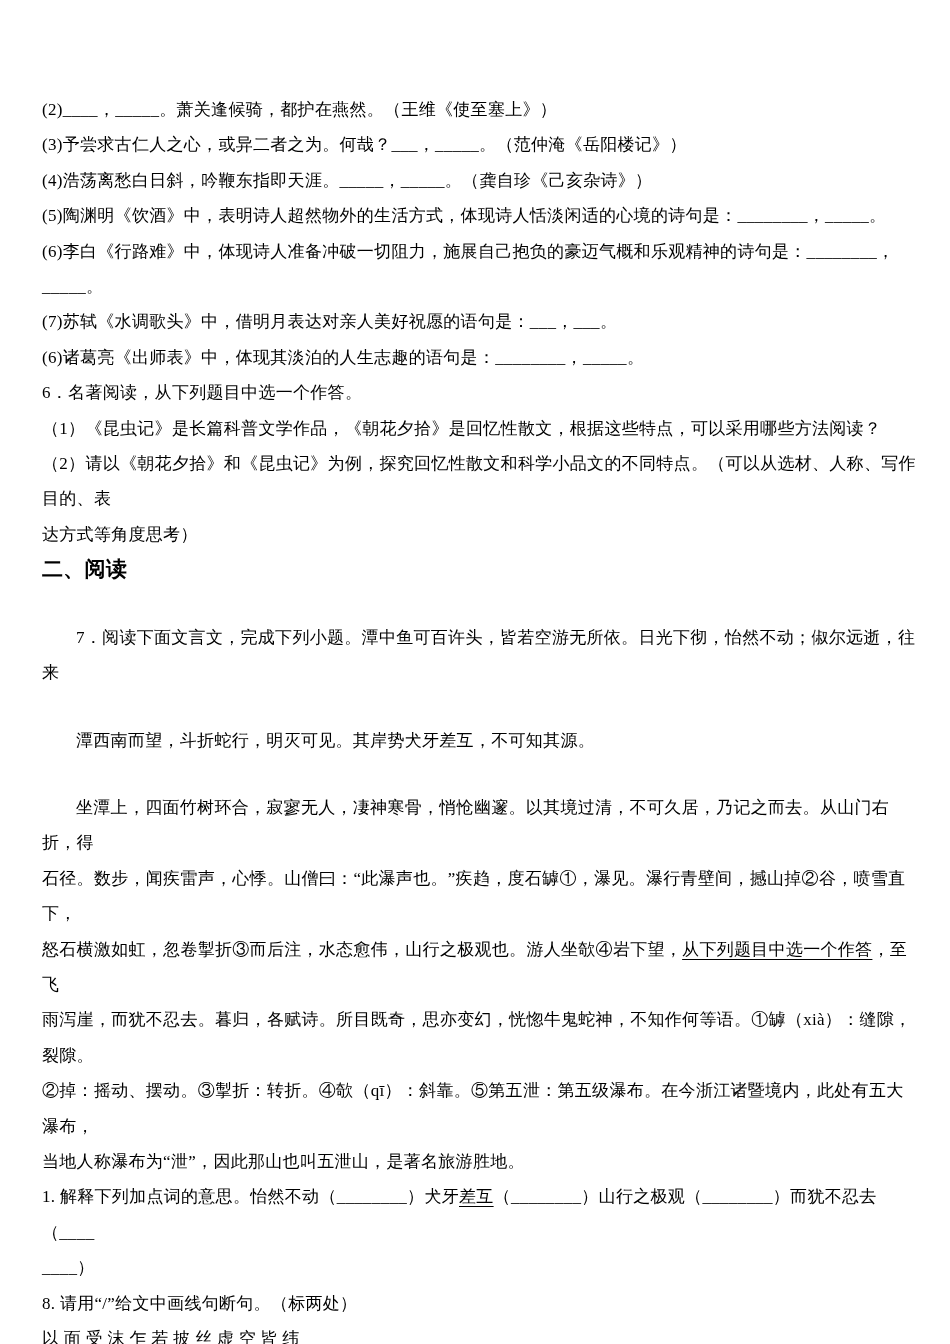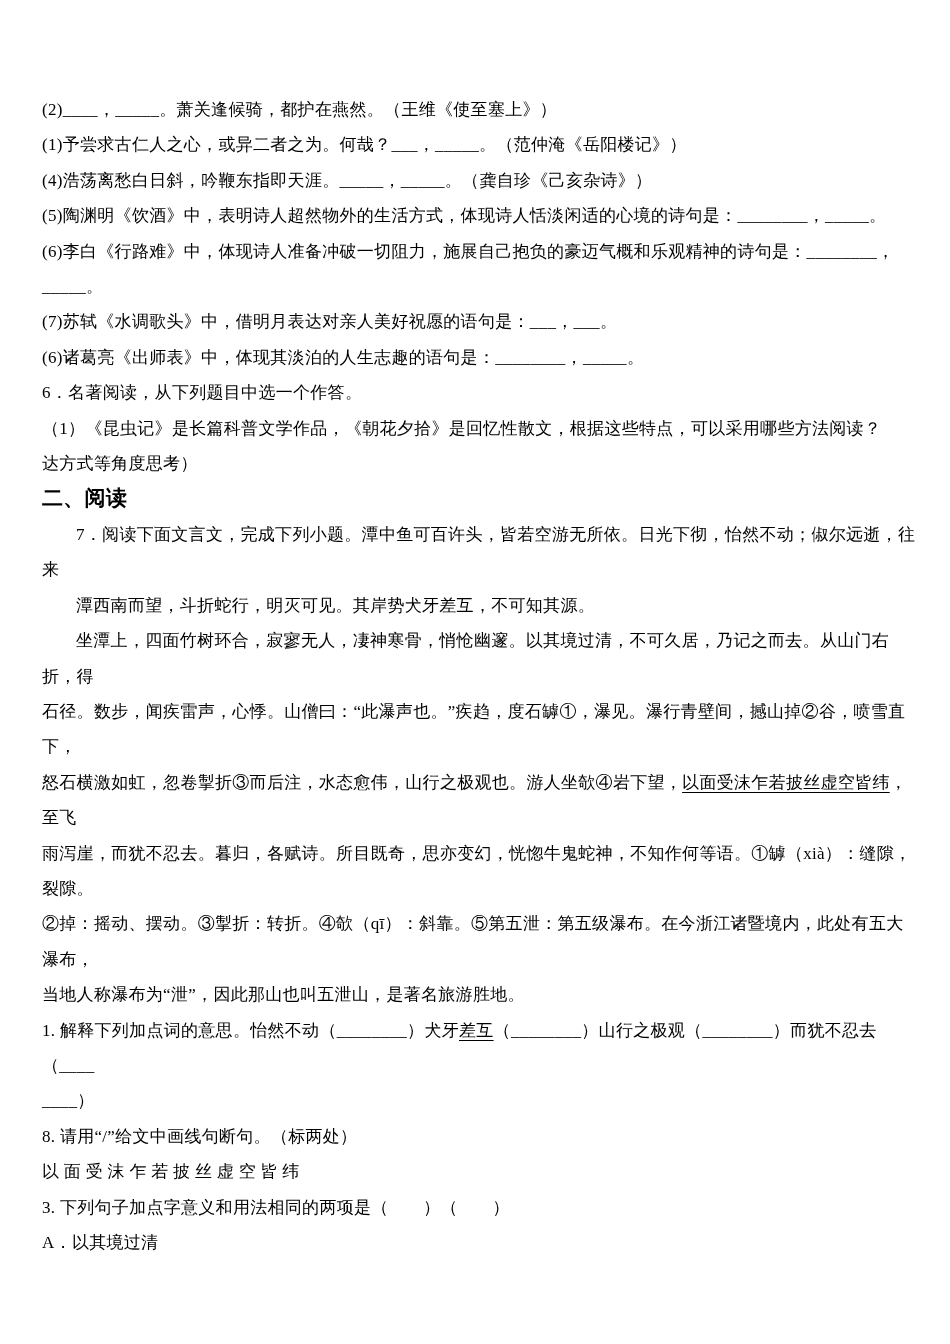--- a/index.html
+++ b/index.html
@@ -21,51 +21,53 @@
     padding: 92px 34px 0 42px;
   }
   .line {
     font-size: 17px;
     line-height: 35.4px;
     white-space: pre-wrap;
     letter-spacing: 0.3px;
   }
   .line.indent {
     text-indent: 34px;
+    margin-top: 32px;
   }
   .line.bold {
     font-weight: bold;
     font-size: 21px;
   }
   .u {
     text-decoration: underline;
     text-underline-offset: 4px;
   }
 </style>
 </head>
 <body>
 
 <div class="page">
   <div class="doc" id="doc">
       <div class="line"><span>(2)____，_____。萧关逢候骑，都护在燕然。（王维《使至塞上》）</span></div>
-      <div class="line"><span>(1)予尝求古仁人之心，或异二者之为。何哉？___，_____。（范仲淹《岳阳楼记》）</span></div>
+      <div class="line"><span>(3)予尝求古仁人之心，或异二者之为。何哉？___，_____。（范仲淹《岳阳楼记》）</span></div>
       <div class="line"><span>(4)浩荡离愁白日斜，吟鞭东指即天涯。_____，_____。（龚自珍《己亥杂诗》）</span></div>
       <div class="line"><span>(5)陶渊明《饮酒》中，表明诗人超然物外的生活方式，体现诗人恬淡闲适的心境的诗句是：________，_____。</span></div>
       <div class="line"><span>(6)李白《行路难》中，体现诗人准备冲破一切阻力，施展自己抱负的豪迈气概和乐观精神的诗句是：________，_____。</span></div>
       <div class="line"><span>(7)苏轼《水调歌头》中，借明月表达对亲人美好祝愿的语句是：___，___。</span></div>
       <div class="line"><span>(6)诸葛亮《出师表》中，体现其淡泊的人生志趣的语句是：________，_____。</span></div>
       <div class="line"><span>6．名著阅读，从下列题目中选一个作答。</span></div>
       <div class="line"><span>（1）《昆虫记》是长篇科普文学作品，《朝花夕拾》是回忆性散文，根据这些特点，可以采用哪些方法阅读？</span></div>
+      <div class="line"><span>（2）请以《朝花夕拾》和《昆虫记》为例，探究回忆性散文和科学小品文的不同特点。（可以从选材、人称、写作目的、表</span></div>
       <div class="line"><span>达方式等角度思考）</span></div>
       <div class="line bold"><span>二、阅读</span></div>
       <div class="line indent"><span>7．阅读下面文言文，完成下列小题。潭中鱼可百许头，皆若空游无所依。日光下彻，怡然不动；俶尔远逝，往来</span></div>
       <div class="line indent"><span>潭西南而望，斗折蛇行，明灭可见。其岸势犬牙差互，不可知其源。</span></div>
       <div class="line indent"><span>坐潭上，四面竹树环合，寂寥无人，凄神寒骨，悄怆幽邃。以其境过清，不可久居，乃记之而去。从山门右折，得</span></div>
       <div class="line"><span>石径。数步，闻疾雷声，心悸。山僧曰：“此瀑声也。”疾趋，度石罅①，瀑见。瀑行青壁间，撼山掉②谷，喷雪直下，</span></div>
-      <div class="line"><span>怒石横激如虹，忽卷掣折③而后注，水态愈伟，山行之极观也。游人坐欹④岩下望，</span><span class="u">以面受沫乍若披丝虚空皆纬</span><span>，至飞</span></div>
+      <div class="line"><span>怒石横激如虹，忽卷掣折③而后注，水态愈伟，山行之极观也。游人坐欹④岩下望，</span><span class="u">从下列题目中选一个作答</span><span>，至飞</span></div>
       <div class="line"><span>雨泻崖，而犹不忍去。暮归，各赋诗。所目既奇，思亦变幻，恍惚牛鬼蛇神，不知作何等语。①罅（xià）：缝隙，裂隙。</span></div>
       <div class="line"><span>②掉：摇动、摆动。③掣折：转折。④欹（qī）：斜靠。⑤第五泄：第五级瀑布。在今浙江诸暨境内，此处有五大瀑布，</span></div>
       <div class="line"><span>当地人称瀑布为“泄”，因此那山也叫五泄山，是著名旅游胜地。</span></div>
       <div class="line"><span>1. 解释下列加点词的意思。怡然不动（________）犬牙</span><span class="u">差互</span><span>（________）山行之极观（________）而犹不忍去（____</span></div>
       <div class="line"><span>____）</span></div>
       <div class="line"><span>8. 请用“/”给文中画线句断句。（标两处）</span></div>
       <div class="line"><span>以 面 受 沫 乍 若 披 丝 虚 空 皆 纬</span></div>
       <div class="line"><span>3. 下列句子加点字意义和用法相同的两项是（　　）（　　）</span></div>
       <div class="line"><span>A．以其境过清</span></div>
     </div>

